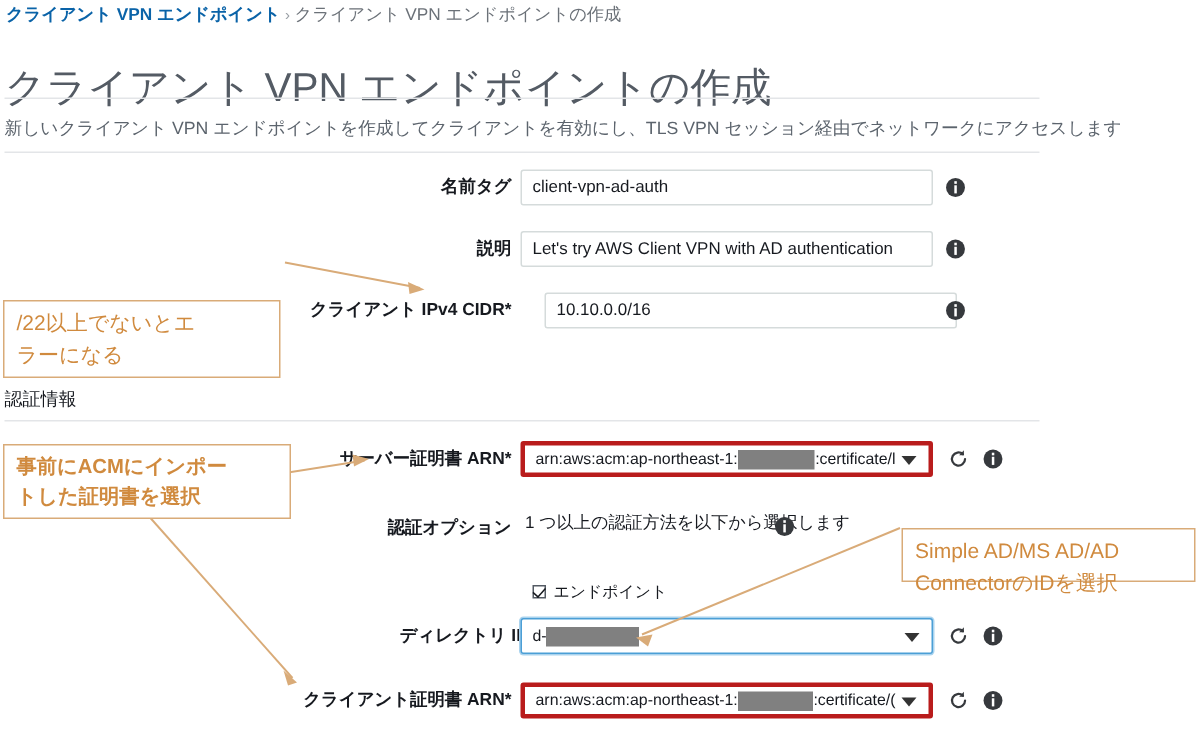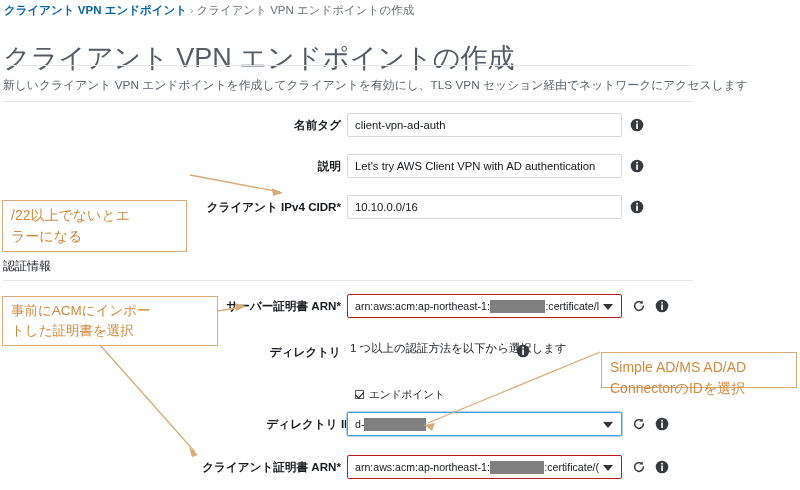--- a/index.html
+++ b/index.html
@@ -64,21 +64,21 @@
     background: #fff;
     font-size: 11.3px; color: #16191f;
     line-height: 22px; padding: 0 7px;
     font-family: "Liberation Sans", sans-serif;
     white-space: nowrap; overflow: hidden;
   }
 
   .dsel {
     position: relative;
     width: 275px; height: 24px;
-    border: 1px solid #b91c1c; border-radius: 2px;
+    border: 3px solid #b91c1c; border-radius: 2px;
     background: #fff;
     font-size: 10.6px; color: #16191f;
     line-height: 22px; padding: 0 22px 0 7px;
     white-space: nowrap; overflow: hidden;
     display: flex; align-items: center;
   }
   .dsel.focused {
     border: 1px solid #4c9fd6;
     box-shadow: 0 0 0 1px #aad3ee;
   }
@@ -168,21 +168,21 @@
     <svg viewBox="0 0 16 16" width="14" height="14">
         <circle cx="8" cy="8" r="7.2" fill="#36393d"></circle>
         <rect x="7.1" y="3.2" width="1.9" height="2" fill="#fff"></rect>
         <rect x="7.1" y="6.3" width="1.9" height="6.2" fill="#fff"></rect>
       </svg>
   </span>
 
   <div class="frow" style="left:0; top:195px; width:341px;">
     <div class="flabel">クライアント IPv4 CIDR*</div>
   </div>
-  <div class="tinput" style="position:absolute; left:347px; top:195px;">10.10.0.0/16</div>
+  <div class="tinput" style="position:absolute; left:363px; top:195px;">10.10.0.0/16</div>
   <span class="ico" style="left:630px; top:200px;">
     <svg viewBox="0 0 16 16" width="14" height="14">
         <circle cx="8" cy="8" r="7.2" fill="#36393d"></circle>
         <rect x="7.1" y="3.2" width="1.9" height="2" fill="#fff"></rect>
         <rect x="7.1" y="6.3" width="1.9" height="6.2" fill="#fff"></rect>
       </svg>
   </span>
 
   <div class="section-heading">認証情報</div>
   <div class="rule r3"></div>
@@ -204,21 +204,21 @@
   </span>
   <span class="ico" style="left:655px; top:299px;">
     <svg viewBox="0 0 16 16" width="14" height="14">
         <circle cx="8" cy="8" r="7.2" fill="#36393d"></circle>
         <rect x="7.1" y="3.2" width="1.9" height="2" fill="#fff"></rect>
         <rect x="7.1" y="6.3" width="1.9" height="6.2" fill="#fff"></rect>
       </svg>
   </span>
 
   <div class="frow" style="left:0; top:340px; width:341px;">
-    <div class="flabel">ディレクトリ</div>
+    <div class="flabel">認証オプション</div>
   </div>
   <div class="auth-text">1 つ以上の認証方法を以下から選択します</div>
   <span class="ico" style="left:516px; top:344px;">
     <svg viewBox="0 0 16 16" width="14" height="14">
         <circle cx="8" cy="8" r="7.2" fill="#36393d"></circle>
         <rect x="7.1" y="3.2" width="1.9" height="2" fill="#fff"></rect>
         <rect x="7.1" y="6.3" width="1.9" height="6.2" fill="#fff"></rect>
       </svg>
   </span>
 
@@ -284,21 +284,21 @@
 
     <line x1="600" y1="352" x2="428" y2="423" stroke="#d9ab78" stroke-width="1.3"></line>
     <polygon points="424,425 435,423 432,431" fill="#d9ab78"></polygon>
   </svg>
 
   <div class="anno" style="left:2px; top:153px; width:185px; height:52px;margin-top:47px;">
     <div>/22以上でないとエ</div>
     <div>ラーになる</div>
   </div>
 
-  <div class="anno small" style="left:2px; top:296px; width:216px; height:50px;">
+  <div class="anno small" style="left:2px; top:296px; width:192px; height:50px;font-weight:bold;">
     <div>事前にACMにインポー</div>
     <div>トした証明書を選択</div>
   </div>
 
   <div class="anno" style="left:601px; top:352px; width:196px; height:36px;">
     <div>Simple AD/MS AD/AD</div>
     <div>ConnectorのIDを選択</div>
   </div>
 
 </div>

